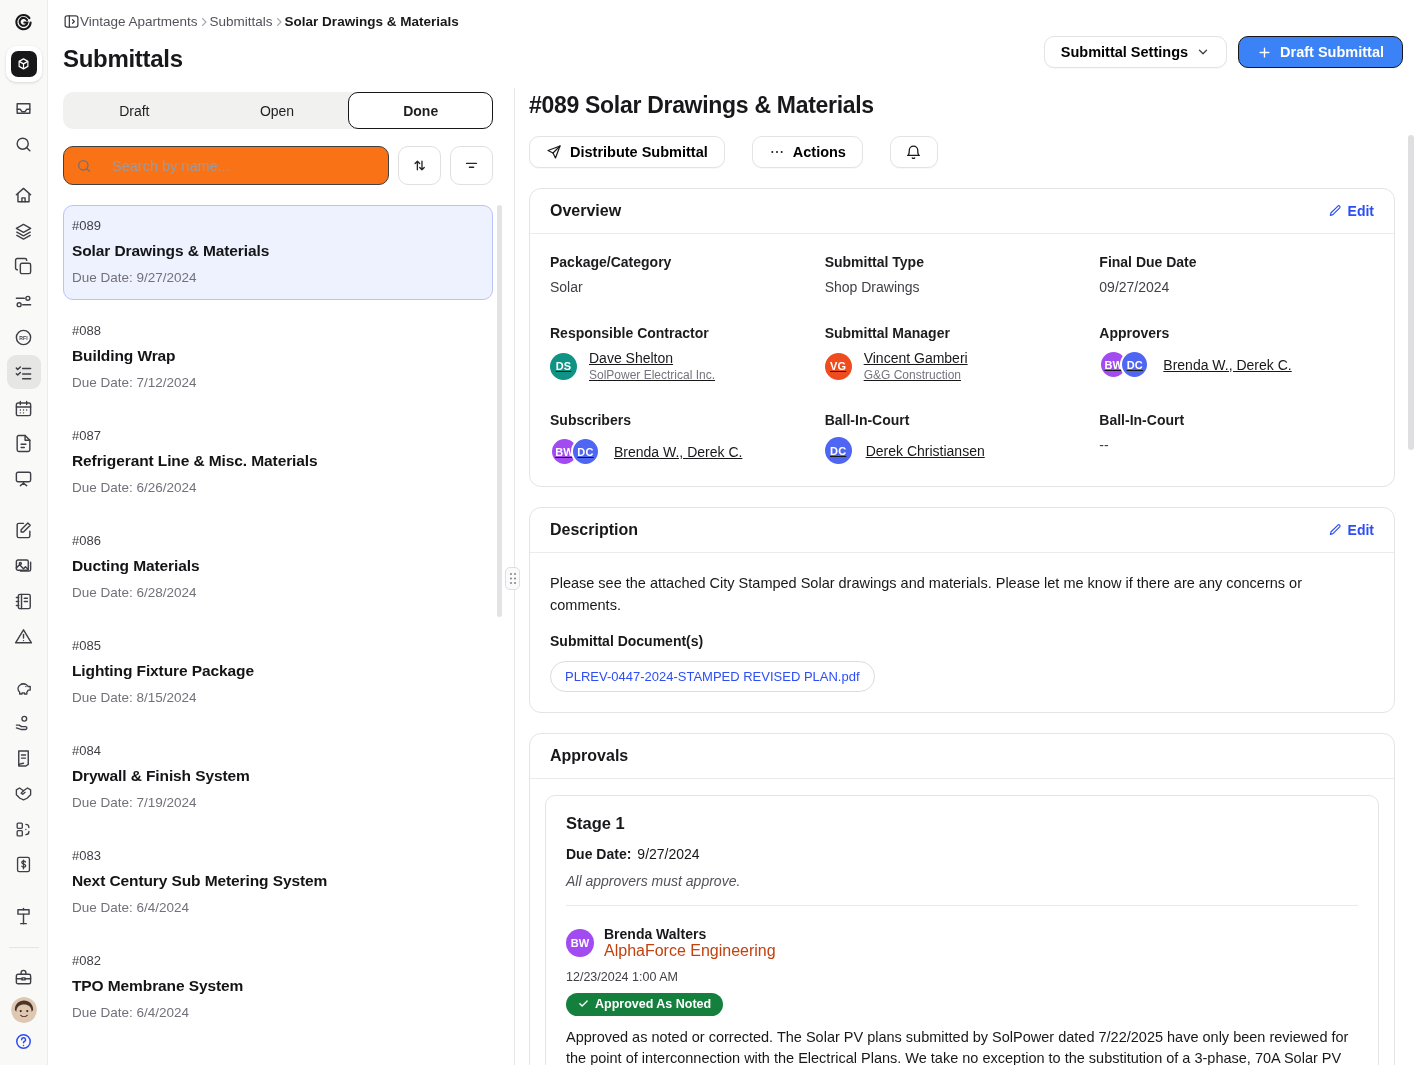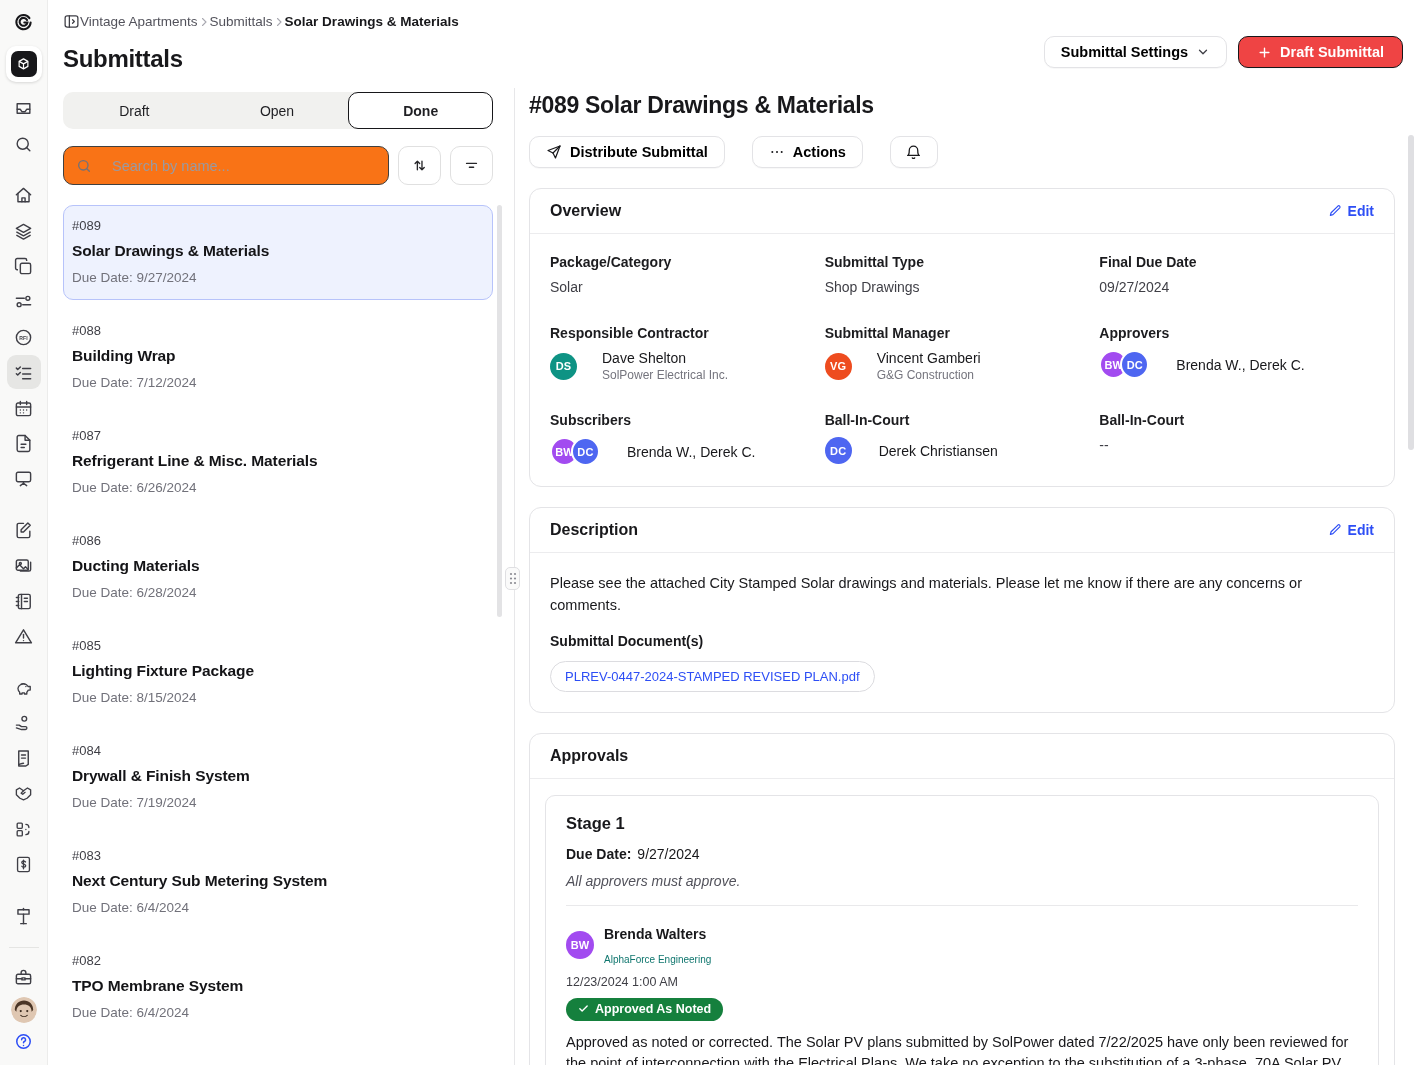--- a/index.html
+++ b/index.html
@@ -32,21 +32,21 @@
                 font-size:13.5px; color:#52525b; z-index:2; }
   .breadcrumb .crumb { cursor:pointer; }
   .breadcrumb .current { color:#18181b; font-weight:700; }
   .crumb-sep { color:#a8a8b0; }
   .page-title { position:absolute; left:63px; top:45px; font-size:24px; font-weight:800; letter-spacing:-.3px; }
 
   .top-actions { position:absolute; right:17px; top:36px; display:flex; gap:11px; z-index:2; }
   .btn { display:inline-flex; align-items:center; gap:8px; height:32px; padding:0 16px;
          border-radius:10px; font-size:14.5px; font-weight:600; cursor:pointer; background:#fff;
          border:1px solid #e3e3e6; box-shadow:0 1px 1px rgba(0,0,0,.03); white-space:nowrap; }
-  .btn-dark { background:#ef4444; color:#fff; border:1px solid #17171a; padding:0 18px; font-weight:700; }
+  .btn-dark { background:#3b82f6; color:#fff; border:1px solid #17171a; padding:0 18px; font-weight:700; }
 
   
   .listpane { position:absolute; left:63px; top:92px; width:430px; }
   .tabs { display:flex; background:#f1f1ef; border-radius:10px; height:37px; }
   .tab { flex:1; display:flex; align-items:center; justify-content:center; font-size:14px;
          font-weight:500; color:#1f1f23; border-radius:10px; cursor:pointer; }
   .tab.active { background:#fff; border:1.5px solid #17171a; font-weight:700; }
 
   .searchrow { margin-top:17px; display:flex; gap:9px; }
   .search { flex:1; height:39px; border:1px solid #404040; border-radius:10px; background:#f97316;
@@ -85,21 +85,21 @@
                padding:13px 20px; border-bottom:1px solid #ececee; }
   .card-title { font-size:16px; font-weight:700; }
   .edit-link { display:flex; align-items:center; gap:6px; color:#2d4ef5; font-weight:600;
                font-size:14px; cursor:pointer; }
   .edit-link svg { width:14px; height:14px; }
   .card-body { padding:20px; }
 
   .ovgrid { display:grid; grid-template-columns:1fr 1fr 1fr; row-gap:30px; }
   .f-label { font-size:14px; font-weight:600; color:#1c1c1f; margin-bottom:9px; }
   .f-value { font-size:14px; color:#3f3f46; }
-  .person { display:flex; align-items:center; gap:25px; }
+  .person { display:flex; align-items:center; gap:12px;text-decoration:underline; }
   .avatar { width:27px; height:27px; border-radius:50%; color:#fff; font-size:11px; font-weight:700;
             display:flex; align-items:center; justify-content:center; flex:none; letter-spacing:.2px; }
   .avgroup { display:flex; }
   .avgroup .avatar { border:2px solid #fff; width:29px; height:29px; }
   .avgroup .avatar + .avatar { margin-left:-8px; }
   .p-name { font-size:14px; font-weight:500; color:#18181b; }
   .p-co { font-size:12px; color:#74747d; margin-top:2px; }
   .names-text { font-size:14px; color:#18181b; margin-left:2px; }
 
   .desc-p { font-size:14.5px; line-height:1.5; color:#18181b; }
@@ -110,21 +110,21 @@
   .card-body.approvals { padding:16px 15px 24px; }
   .stage { border:1px solid #e4e4e7; border-radius:10px; padding:18px 20px 26px; }
   .stage-title { font-size:16.5px; font-weight:700; }
   .stage-due { margin-top:13px; font-size:14px; }
   .stage-due b { font-weight:700; margin-right:6px; }
   .stage-rule { margin-top:11px; font-style:italic; color:#52525b; font-size:14px; }
   .stage-hr { margin:16px 0 20px; border:none; border-top:1px solid #e9e9eb; }
   .appr-head { display:flex; align-items:center; gap:10px; }
   .appr-head .avatar { width:28px; height:28px; }
   .appr-name { font-weight:700; font-size:14px; }
-  .appr-co { font-size:10px; color:#0f766e; margin-top:12px; }
+  .appr-co { font-size:16px; color:#c2410c; margin-top:0; }
   .appr-time { margin-top:10px; font-size:12.5px; color:#3f3f46; }
   .badge { display:inline-flex; align-items:center; gap:6px; margin-top:9px; color:#fff;
            border-radius:999px; padding:4px 12px 5px; font-size:12.5px; font-weight:700; }
   .badge svg { width:11px; height:11px; }
   .appr-comment { margin-top:11px; font-size:14.5px; line-height:1.45; color:#18181b; max-width:822px; }
 
   .main-scrollbar { position:absolute; right:6px; top:135px; width:6px; height:315px;
                     background:#dfdfe2; border-radius:3px; z-index:5; }
 </style>
 </head>

